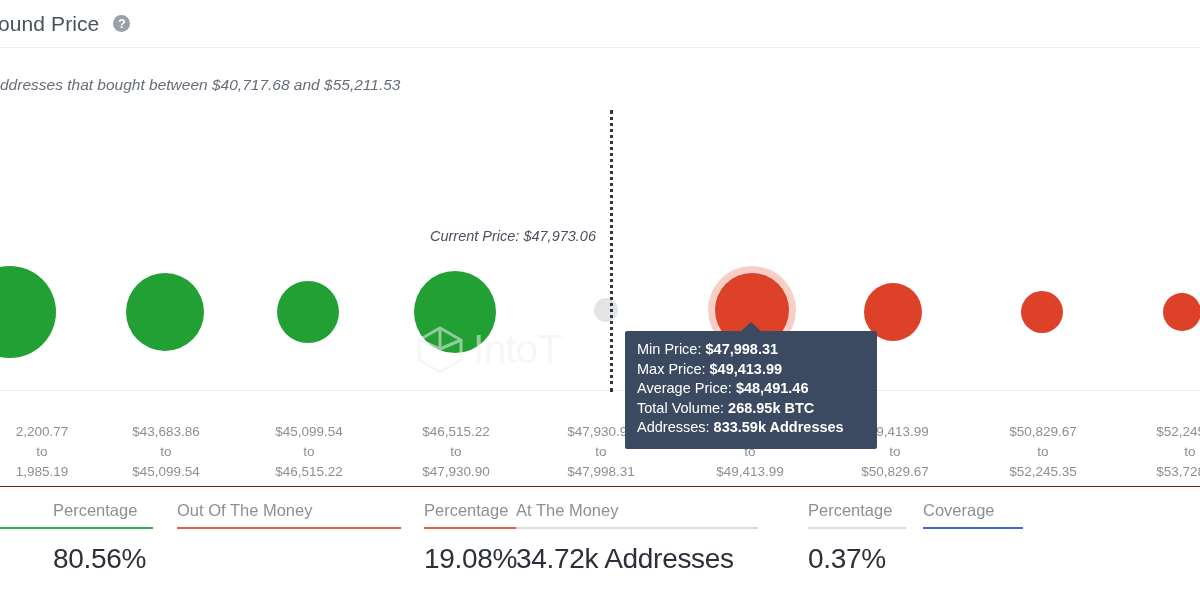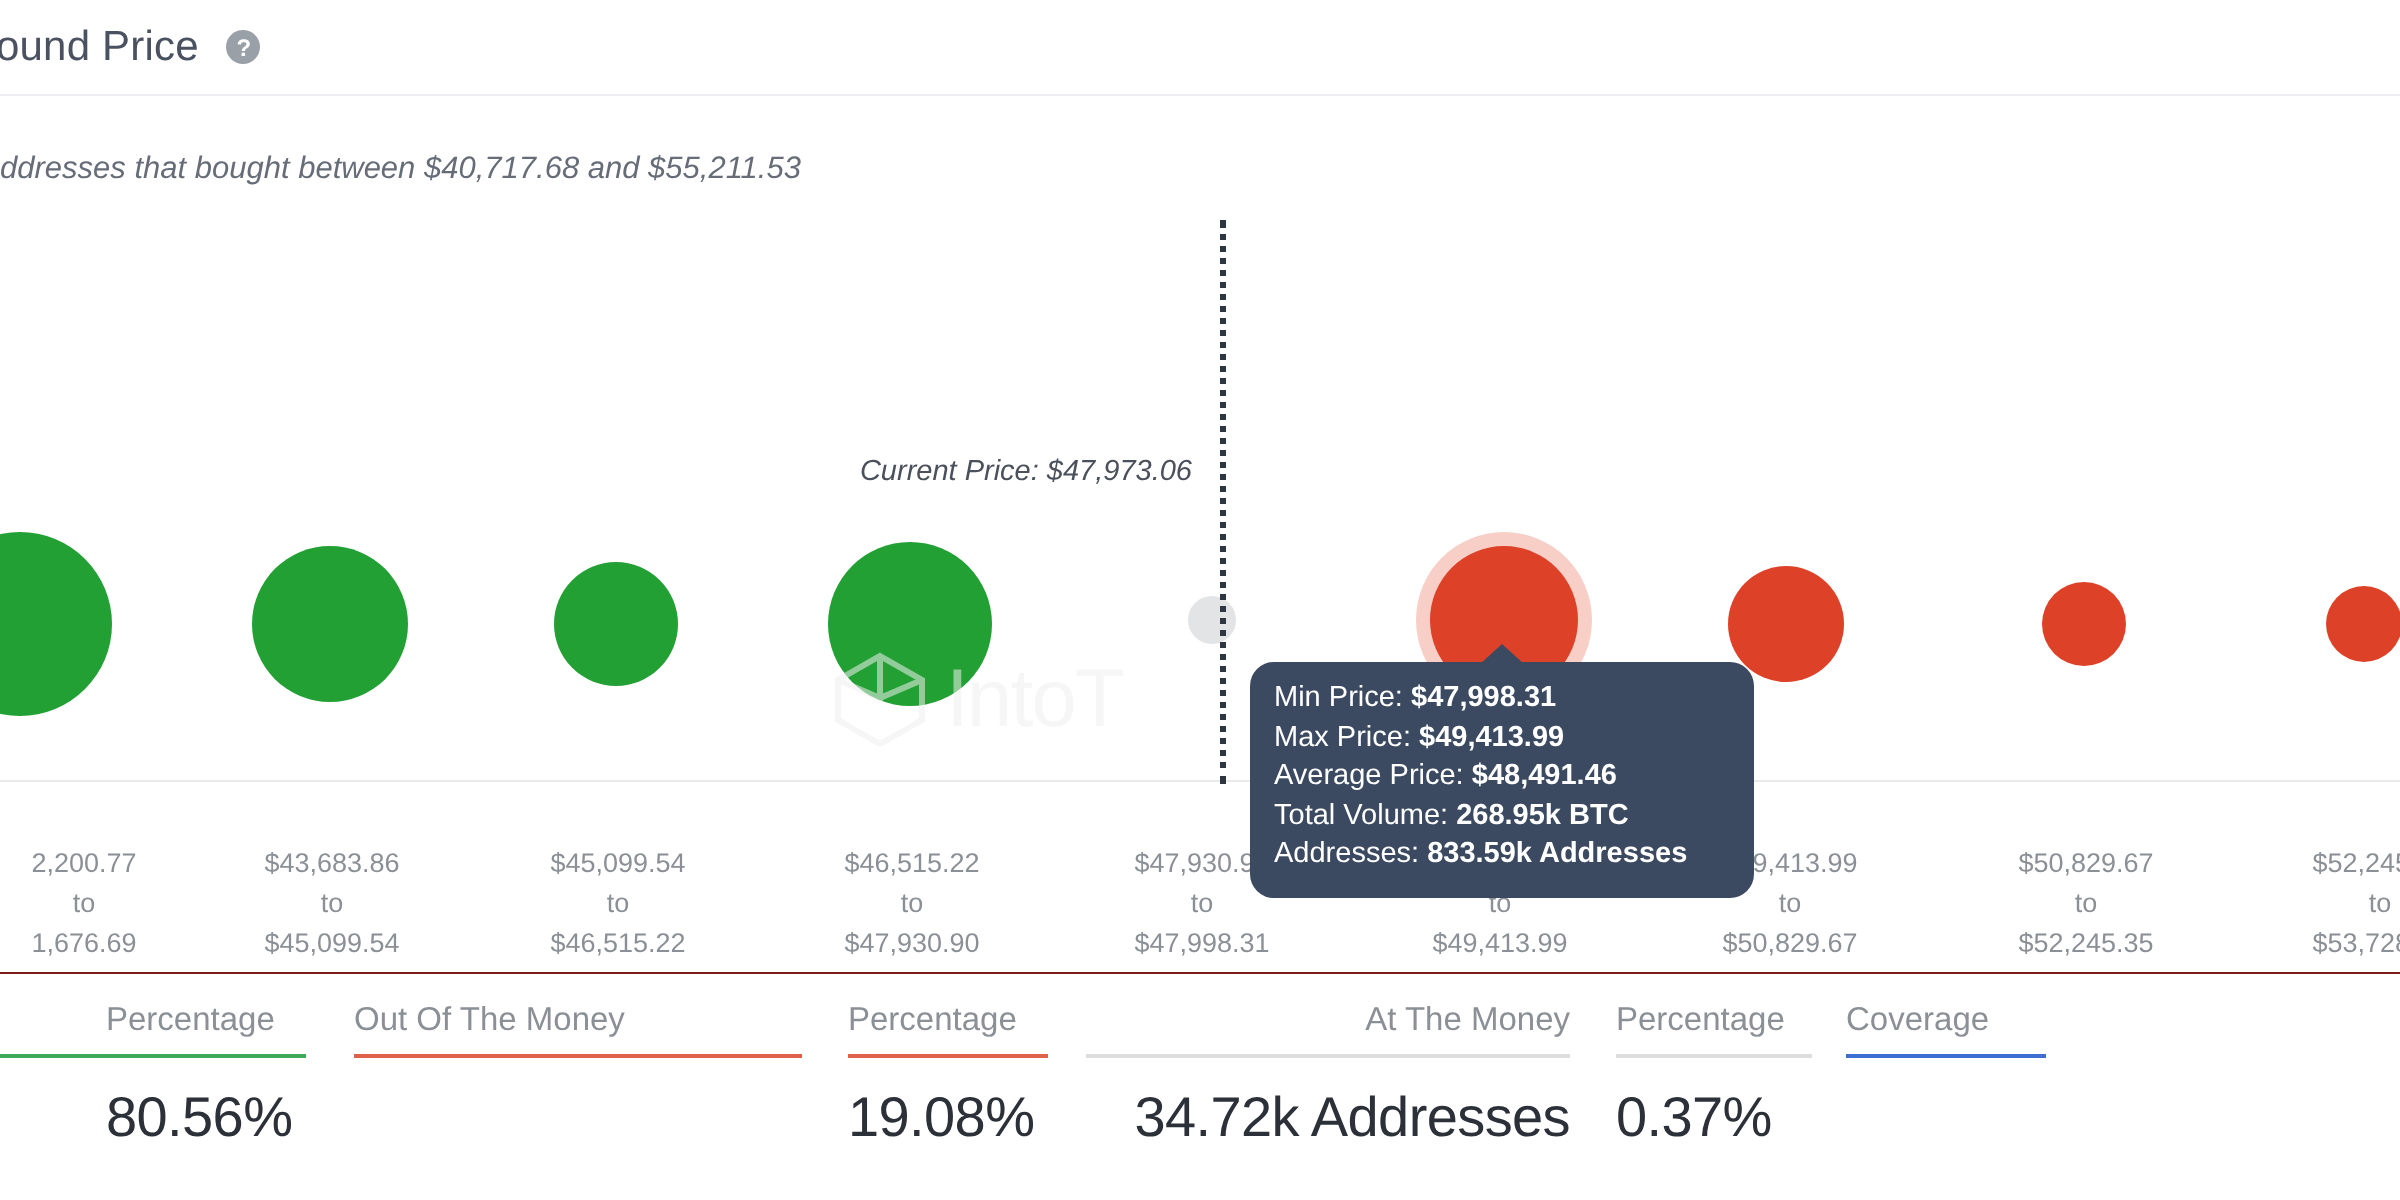--- a/index.html
+++ b/index.html
@@ -186,21 +186,21 @@
     letter-spacing: -.3px;
   }
 
   
   .tooltip {
     position: absolute;
     left: 625px;
     top: 331px;
     width: 252px;
     background: #3b4a61;
-    border-radius: 12px;
+    border-radius: 2px;
     padding: 9px 12px 11px 12px;
     box-sizing: border-box;
     color: #ffffff;
     font-size: 14.5px;
     line-height: 19.5px;
     z-index: 40;
   }
   .tooltip .row { white-space: nowrap; }
   .tooltip .k { font-weight: 400; }
   .tooltip .v { font-weight: bold; }
@@ -253,21 +253,21 @@
       </g>
     </svg>
   </span>
   <span class="wm-text">IntoT</span>
 </div>
 
 <div class="xlabels" id="xlabels">
     <div class="xlabel" style="left: 42px;">
       <div>2,200.77</div>
       <div>to</div>
-      <div>1,676.69</div>
+      <div>1,985.19</div>
     </div>
     <div class="xlabel" style="left: 166px;">
       <div>$43,683.86</div>
       <div>to</div>
       <div>$45,099.54</div>
     </div>
     <div class="xlabel" style="left: 309px;">
       <div>$45,099.54</div>
       <div>to</div>
       <div>$46,515.22</div>
@@ -326,21 +326,21 @@
     </div>
     <div class="stat" style="left: 177px; width: 224px;">
       <div class="stat-label">Out Of The Money</div>
       <div class="stat-rule" style="background: rgb(224, 97, 74);"></div>
     </div>
     <div class="stat" style="left: 424px; width: 100px;">
       <div class="stat-label">Percentage</div>
       <div class="stat-rule" style="background: rgb(224, 97, 74);"></div>
       <div class="stat-value">19.08%</div>
     </div>
-    <div class="stat" style="left: 543px; width: 242px; text-align: right;">
+    <div class="stat" style="left: 516px; width: 242px;">
       <div class="stat-label">At The Money</div>
       <div class="stat-rule" style="background: rgb(221, 221, 221);"></div>
       <div class="stat-value">34.72k Addresses</div>
     </div>
     <div class="stat" style="left: 808px; width: 98px;">
       <div class="stat-label">Percentage</div>
       <div class="stat-rule" style="background: rgb(221, 221, 221);"></div>
       <div class="stat-value">0.37%</div>
     </div>
     <div class="stat" style="left: 923px; width: 100px;">

